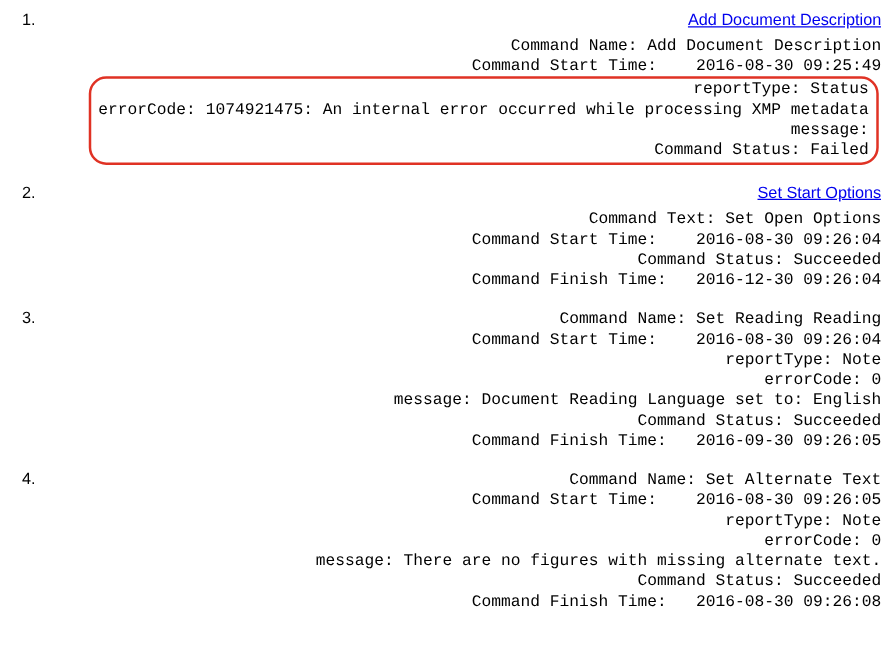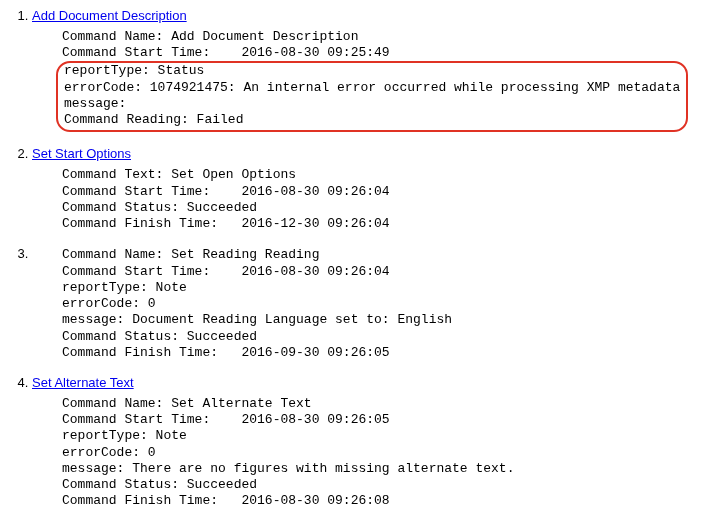--- a/index.html
+++ b/index.html
@@ -12,20 +12,21 @@
       width: 705px;
       line-height: 1.3;
     }
     ol.command-list {
       list-style: decimal;
       margin: 0;
       padding-left: 24px;
     }
     ol.command-list > li {
       margin-bottom: 14px;
+      text-align: right;
     }
     .link {
       color: #0000EE;
       text-decoration: underline;
       cursor: pointer;
     }
     .detail-block {
       font-family: "Courier New", Courier, monospace;
       font-size: 13px;
       white-space: pre;
@@ -47,21 +48,21 @@
 
 <ol class="command-list">
 
   <li>
     <a class="link">Add Document Description</a>
     <div class="detail-block"><span>Command Name: Add Document Description</span>
 <span>Command Start Time:    2016-08-30 09:25:49</span>
 <span class="highlight-box"><span>reportType: Status</span>
 <span>errorCode: 1074921475: An internal error occurred while processing XMP metadata</span>
 <span>message:</span>
-<span>Command Reading: Failed</span></span></div>
+<span>Command Status: Failed</span></span></div>
   </li>
 
   <li>
     <a class="link">Set Start Options</a>
     <div class="detail-block"><span>Command Text: Set Open Options</span>
 <span>Command Start Time:    2016-08-30 09:26:04</span>
 <span>Command Status: Succeeded</span>
 <span>Command Finish Time:   2016-12-30 09:26:04</span></div>
   </li>
 
@@ -69,21 +70,20 @@
     <div class="detail-block"><span>Command Name: Set Reading Reading</span>
 <span>Command Start Time:    2016-08-30 09:26:04</span>
 <span>reportType: Note</span>
 <span>errorCode: 0</span>
 <span>message: Document Reading Language set to: English</span>
 <span>Command Status: Succeeded</span>
 <span>Command Finish Time:   2016-09-30 09:26:05</span></div>
   </li>
 
   <li>
-    <a class="link">Set Alternate Text</a>
     <div class="detail-block"><span>Command Name: Set Alternate Text</span>
 <span>Command Start Time:    2016-08-30 09:26:05</span>
 <span>reportType: Note</span>
 <span>errorCode: 0</span>
 <span>message: There are no figures with missing alternate text.</span>
 <span>Command Status: Succeeded</span>
 <span>Command Finish Time:   2016-08-30 09:26:08</span></div>
   </li>
 
 </ol>

